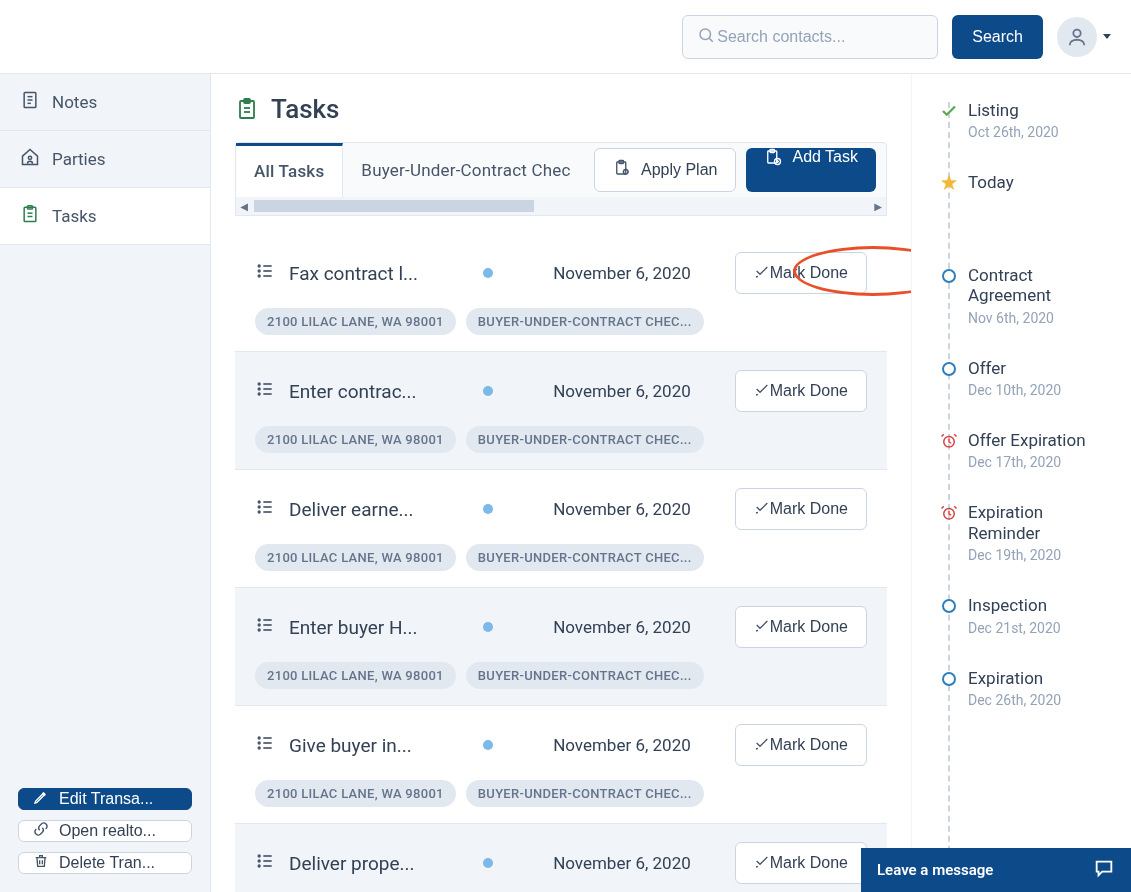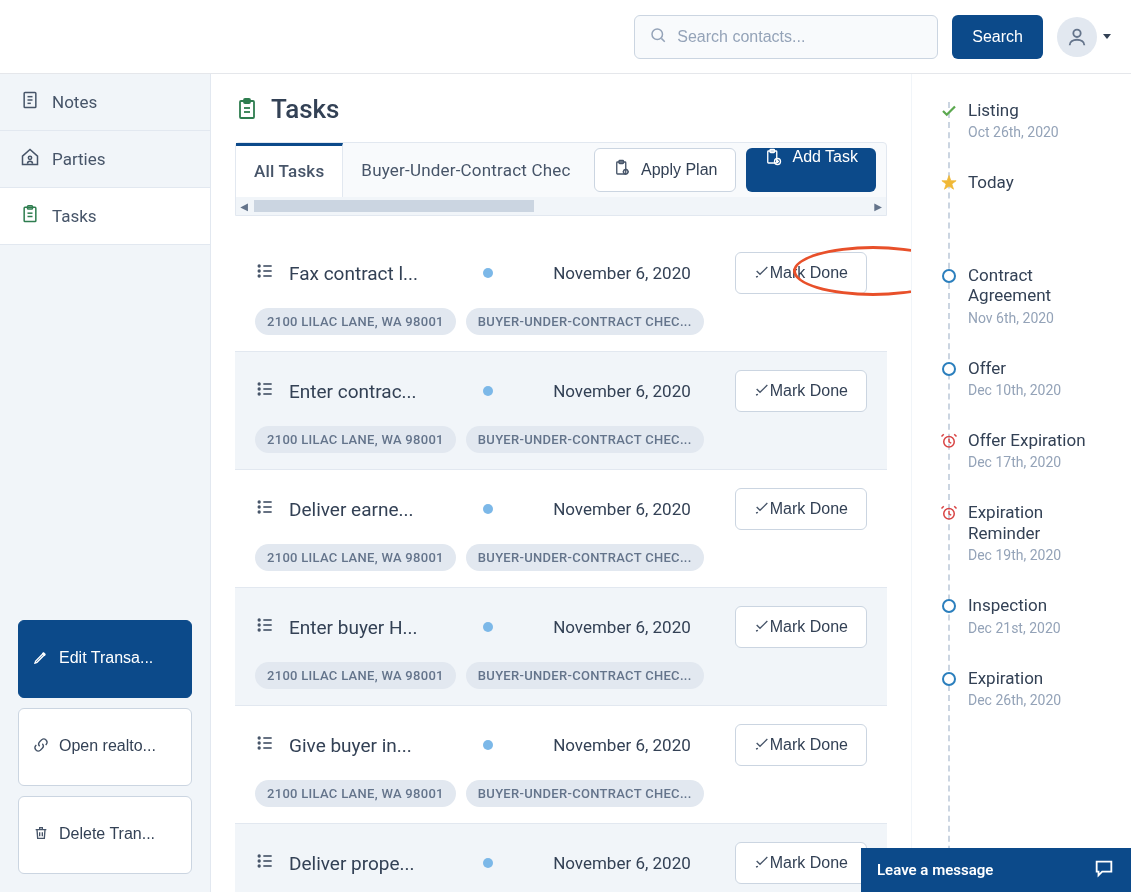--- a/index.html
+++ b/index.html
@@ -18,27 +18,27 @@
   display: flex;
   align-items: center;
   justify-content: flex-end;
   padding: 0 20px;
   gap: 14px;
   border-bottom: 1px solid #e5e7eb;
 }
 .search-box {
   display: flex;
   align-items: center;
-  width: 304px;
+  width: 256px;
   height: 44px;
   border: 1px solid #cbd5e1;
   border-radius: 6px;
   background: #f8fafc;
   padding: 0 14px;
-  gap: 10px;
+  gap: 2px;
 }
 .search-input {
   border: none;
   outline: none;
   background: transparent;
   font-size: 16px;
   color: #334155;
   flex: 1;
 }
 .search-input::placeholder { color: #94a3b8; }
@@ -95,22 +95,23 @@
 }
 .sidebar-bottom {
   margin-top: auto;
   padding: 0 18px 18px;
   display: flex;
   flex-direction: column;
   gap: 10px;
 }
 .sb-btn {
   display: flex;
+  align-items: center;
   gap: 10px;
-  padding: 28px 14px;
+  padding: 0 14px;
   border-radius: 6px;
   border: 1px solid #cbd5e1;
   font-size: 16px;
   cursor: pointer;
   background: #fff;
   color: #334155;
   overflow: hidden;
   white-space: nowrap;
 }
 .sb-btn.primary {

